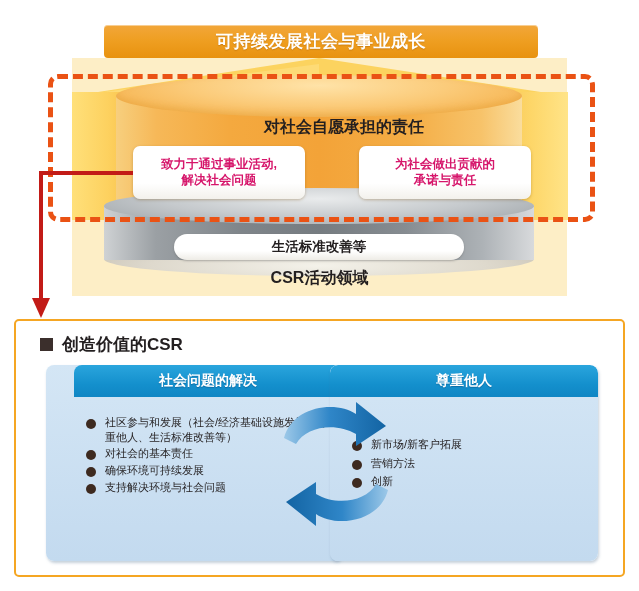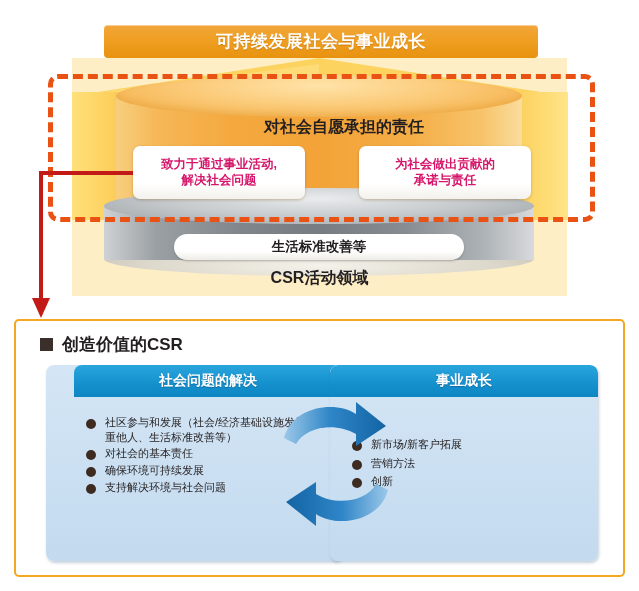--- a/index.html
+++ b/index.html
@@ -394,21 +394,21 @@
           <li class="bullet-item">社区参与和发展（社会/经济基础设施发展、尊重他人、生活标准改善等）</li>
           <li class="bullet-item">对社会的基本责任</li>
           <li class="bullet-item">确保环境可持续发展</li>
           <li class="bullet-item">支持解决环境与社会问题</li>
         </ul>
       </div>
     </div>
 
     <div class="blue-card right">
       <div class="blue-card-header">
-        <span class="blue-card-header-label">事业成长</span>
+        <span class="blue-card-header-label">尊重他人</span>
       </div>
       <div class="blue-card-body">
         <ul class="bullet-list">
           <li class="bullet-item">新市场/新客户拓展</li>
           <li class="bullet-item">营销方法</li>
           <li class="bullet-item">创新</li>
         </ul>
       </div>
     </div>
   </div>

